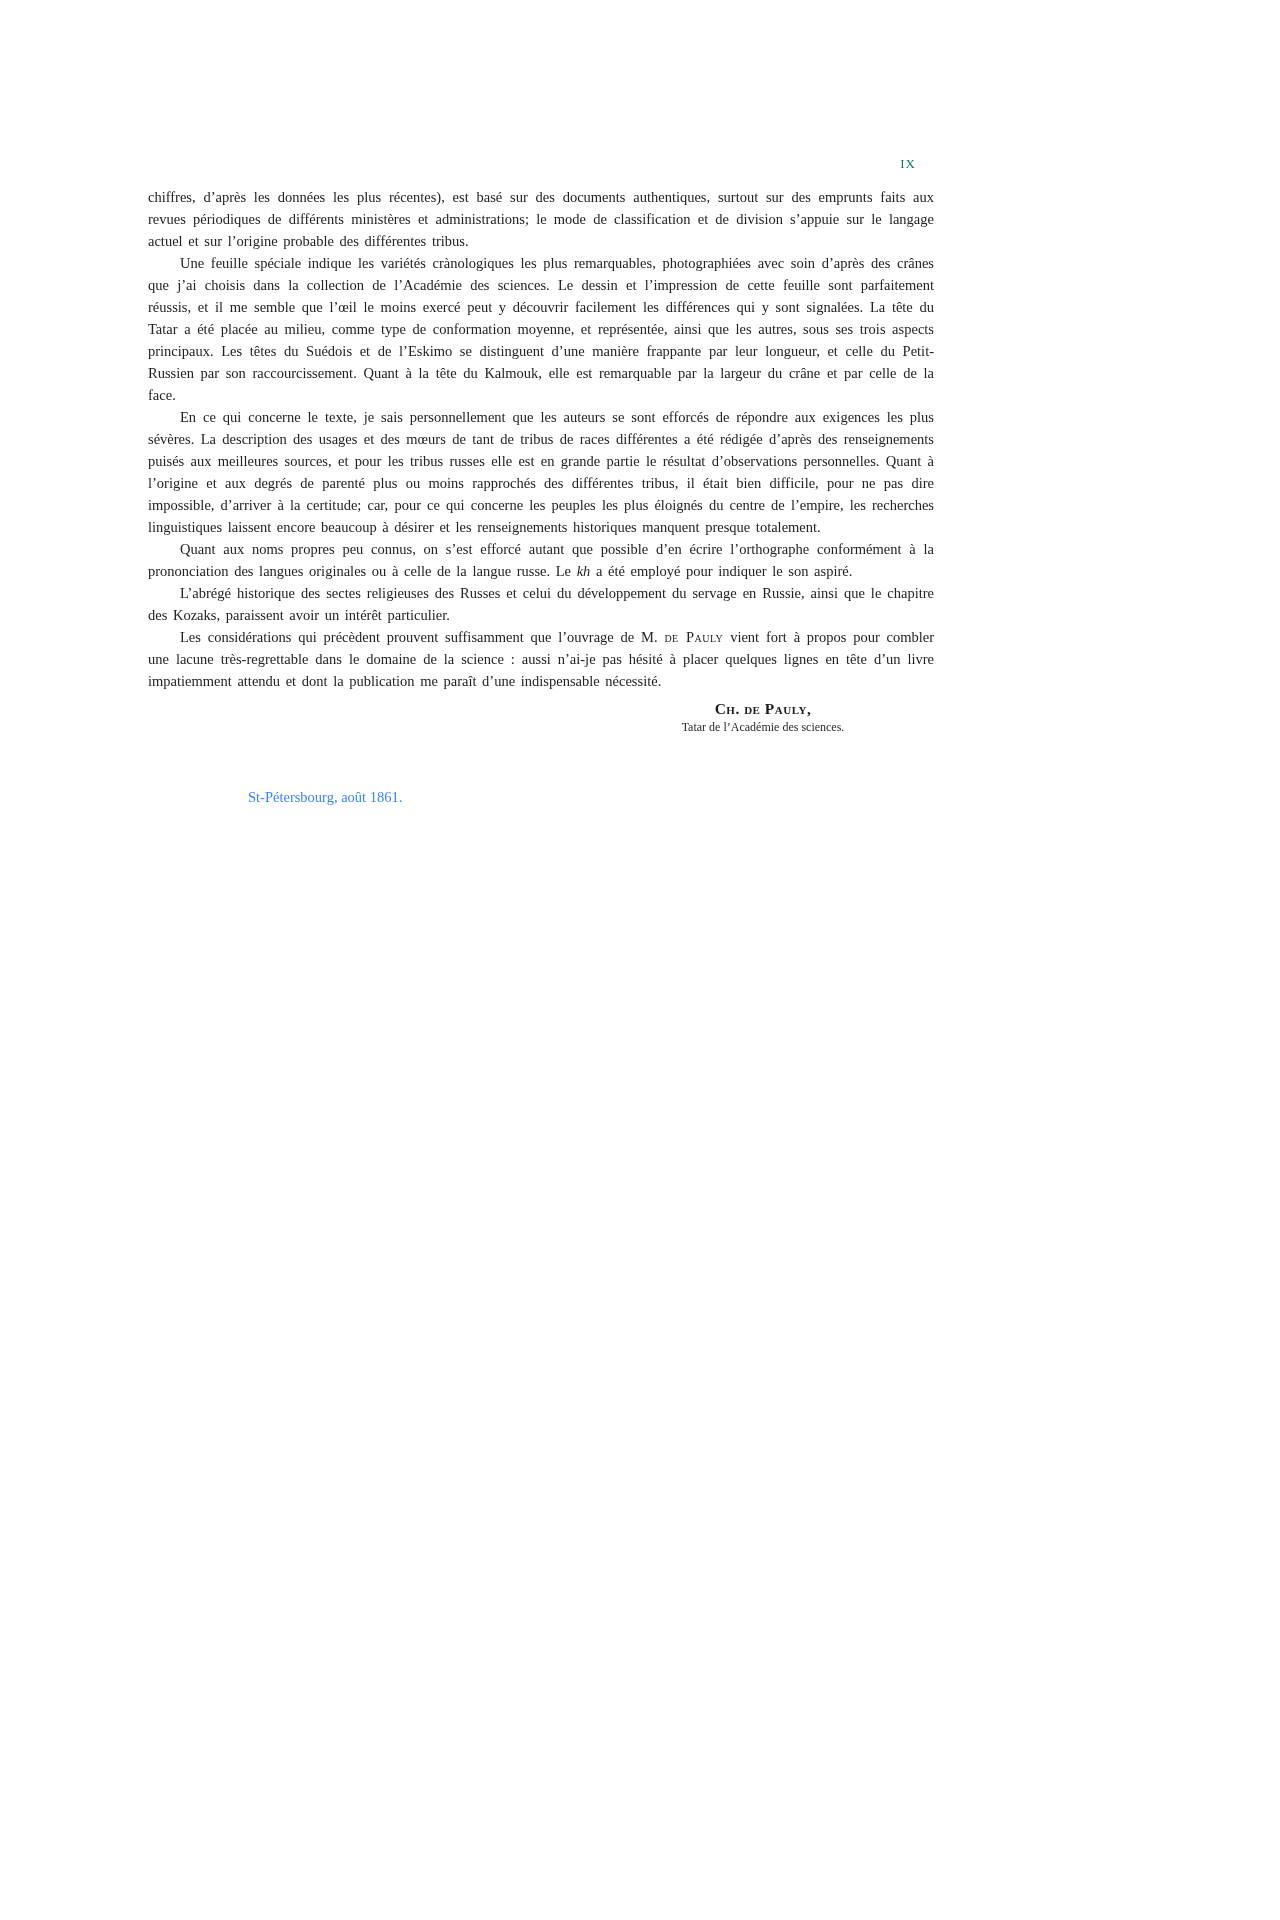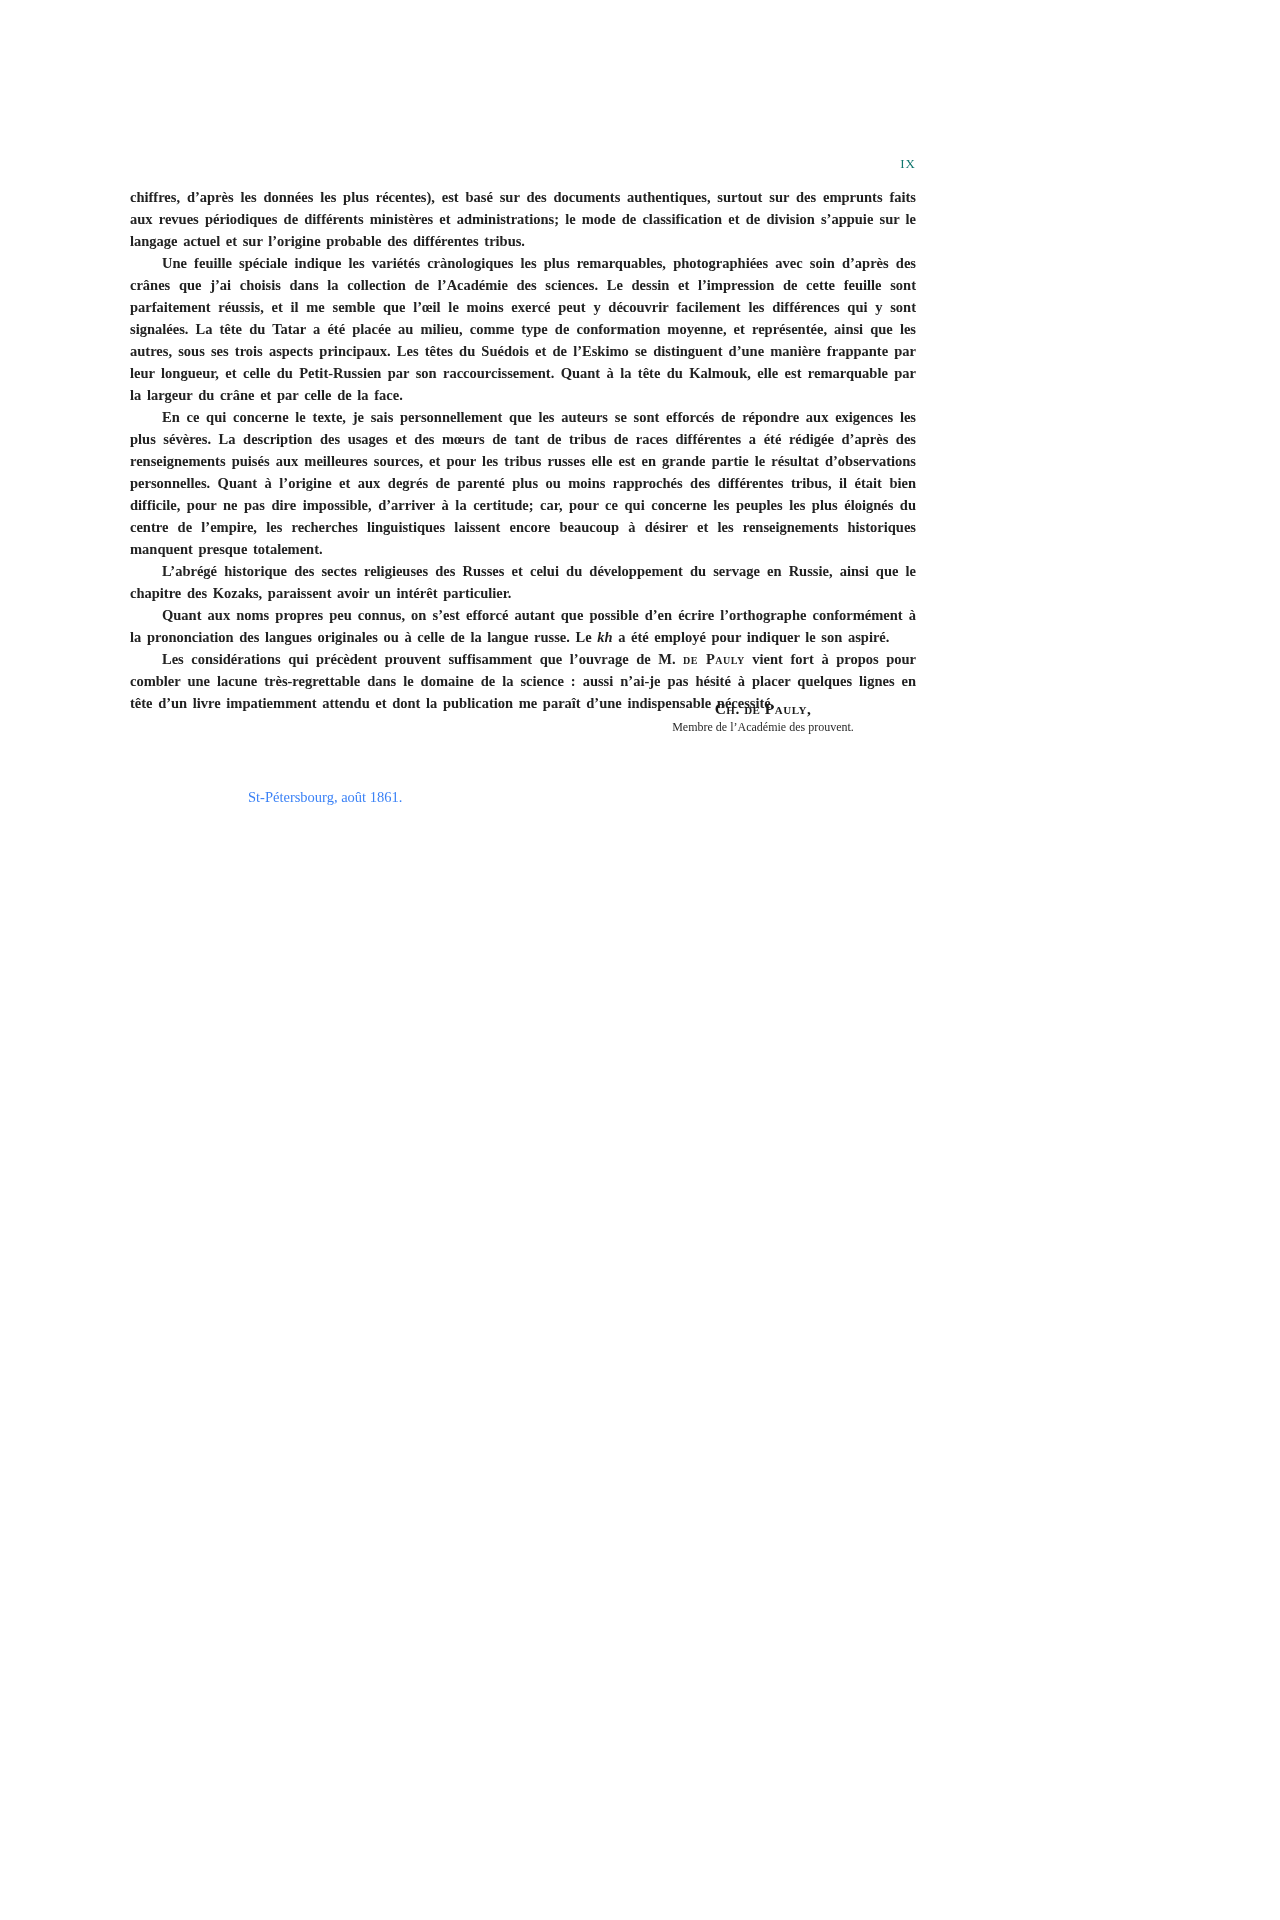--- a/index.html
+++ b/index.html
@@ -23,23 +23,22 @@
     left: 130px;
     width: 786px;
     text-align: right;
     font-size: 13px;
     letter-spacing: 1px;
     color: #0f766e;
   }
   .content {
     position: absolute;
     top: 186px;
-    left: 130px;
+    left: 148px;
     width: 786px;
-    font-weight: bold;
   }
   .para {
     margin: 0;
     text-align: justify;
     font-size: 14.5px;
     line-height: 22px;
     word-spacing: 2px;
     color: #222222;
   }
   .para.indent {
@@ -85,25 +84,25 @@
 <body>
 
 <div class="page">
 
   <div class="page-number">IX</div>
 
   <div class="content">
       <p class="para"><span>chiffres, d’après les données les plus récentes), est basé sur des documents authentiques, surtout sur des emprunts faits aux revues périodiques de différents ministères et administrations; le mode de classification et de division s’appuie sur le langage actuel et sur l’origine probable des différentes tribus.</span></p>
       <p class="para indent"><span>Une feuille spéciale indique les variétés crànologiques les plus remarquables, photographiées avec soin d’après des crânes que j’ai choisis dans la collection de l’Académie des sciences. Le dessin et l’impression de cette feuille sont parfaitement réussis, et il me semble que l’œil le moins exercé peut y découvrir facilement les différences qui y sont signalées. La tête du Tatar a été placée au milieu, comme type de conformation moyenne, et représentée, ainsi que les autres, sous ses trois aspects principaux. Les têtes du Suédois et de l’Eskimo se distinguent d’une manière frappante par leur longueur, et celle du Petit-Russien par son raccourcissement. Quant à la tête du Kalmouk, elle est remarquable par la largeur du crâne et par celle de la face.</span></p>
       <p class="para indent"><span>En ce qui concerne le texte, je sais personnellement que les auteurs se sont efforcés de répondre aux exigences les plus sévères. La description des usages et des mœurs de tant de tribus de races différentes a été rédigée d’après des renseignements puisés aux meilleures sources, et pour les tribus russes elle est en grande partie le résultat d’observations personnelles. Quant à l’origine et aux degrés de parenté plus ou moins rapprochés des différentes tribus, il était bien difficile, pour ne pas dire impossible, d’arriver à la certitude; car, pour ce qui concerne les peuples les plus éloignés du centre de l’empire, les recherches linguistiques laissent encore beaucoup à désirer et les renseignements historiques manquent presque totalement.</span></p>
+      <p class="para indent"><span>Quant aux noms propres peu connus, on s’est efforcé autant que possible d’en écrire l’orthographe conformément à la prononciation des langues originales ou à celle de la langue russe. Le </span><span class="italic">kh</span><span> a été employé pour indiquer le son aspiré.</span></p>
       <p class="para indent"><span>L’abrégé historique des sectes religieuses des Russes et celui du développement du servage en Russie, ainsi que le chapitre des Kozaks, paraissent avoir un intérêt particulier.</span></p>
-      <p class="para indent"><span>Quant aux noms propres peu connus, on s’est efforcé autant que possible d’en écrire l’orthographe conformément à la prononciation des langues originales ou à celle de la langue russe. Le </span><span class="italic">kh</span><span> a été employé pour indiquer le son aspiré.</span></p>
       <p class="para indent"><span>Les considérations qui précèdent prouvent suffisamment que l’ouvrage de M. </span><span class="smallcaps">de Pauly</span><span> vient fort à propos pour combler une lacune très-regrettable dans le domaine de la science : aussi n’ai-je pas hésité à placer quelques lignes en tête d’un livre impatiemment attendu et dont la publication me paraît d’une indispensable nécessité.</span></p>
     </div>
 
   <div class="signature-block">
     <p class="signature-name">Ch. de Pauly,</p>
-    <p class="signature-title">Membre de l’Académie des prouvent.</p>
+    <p class="signature-title">Tatar de l’Académie des sciences.</p>
   </div>
 
   <div class="dateline">St-Pétersbourg, août 1861.</div>
 
 </div>
 
 </body></html>

